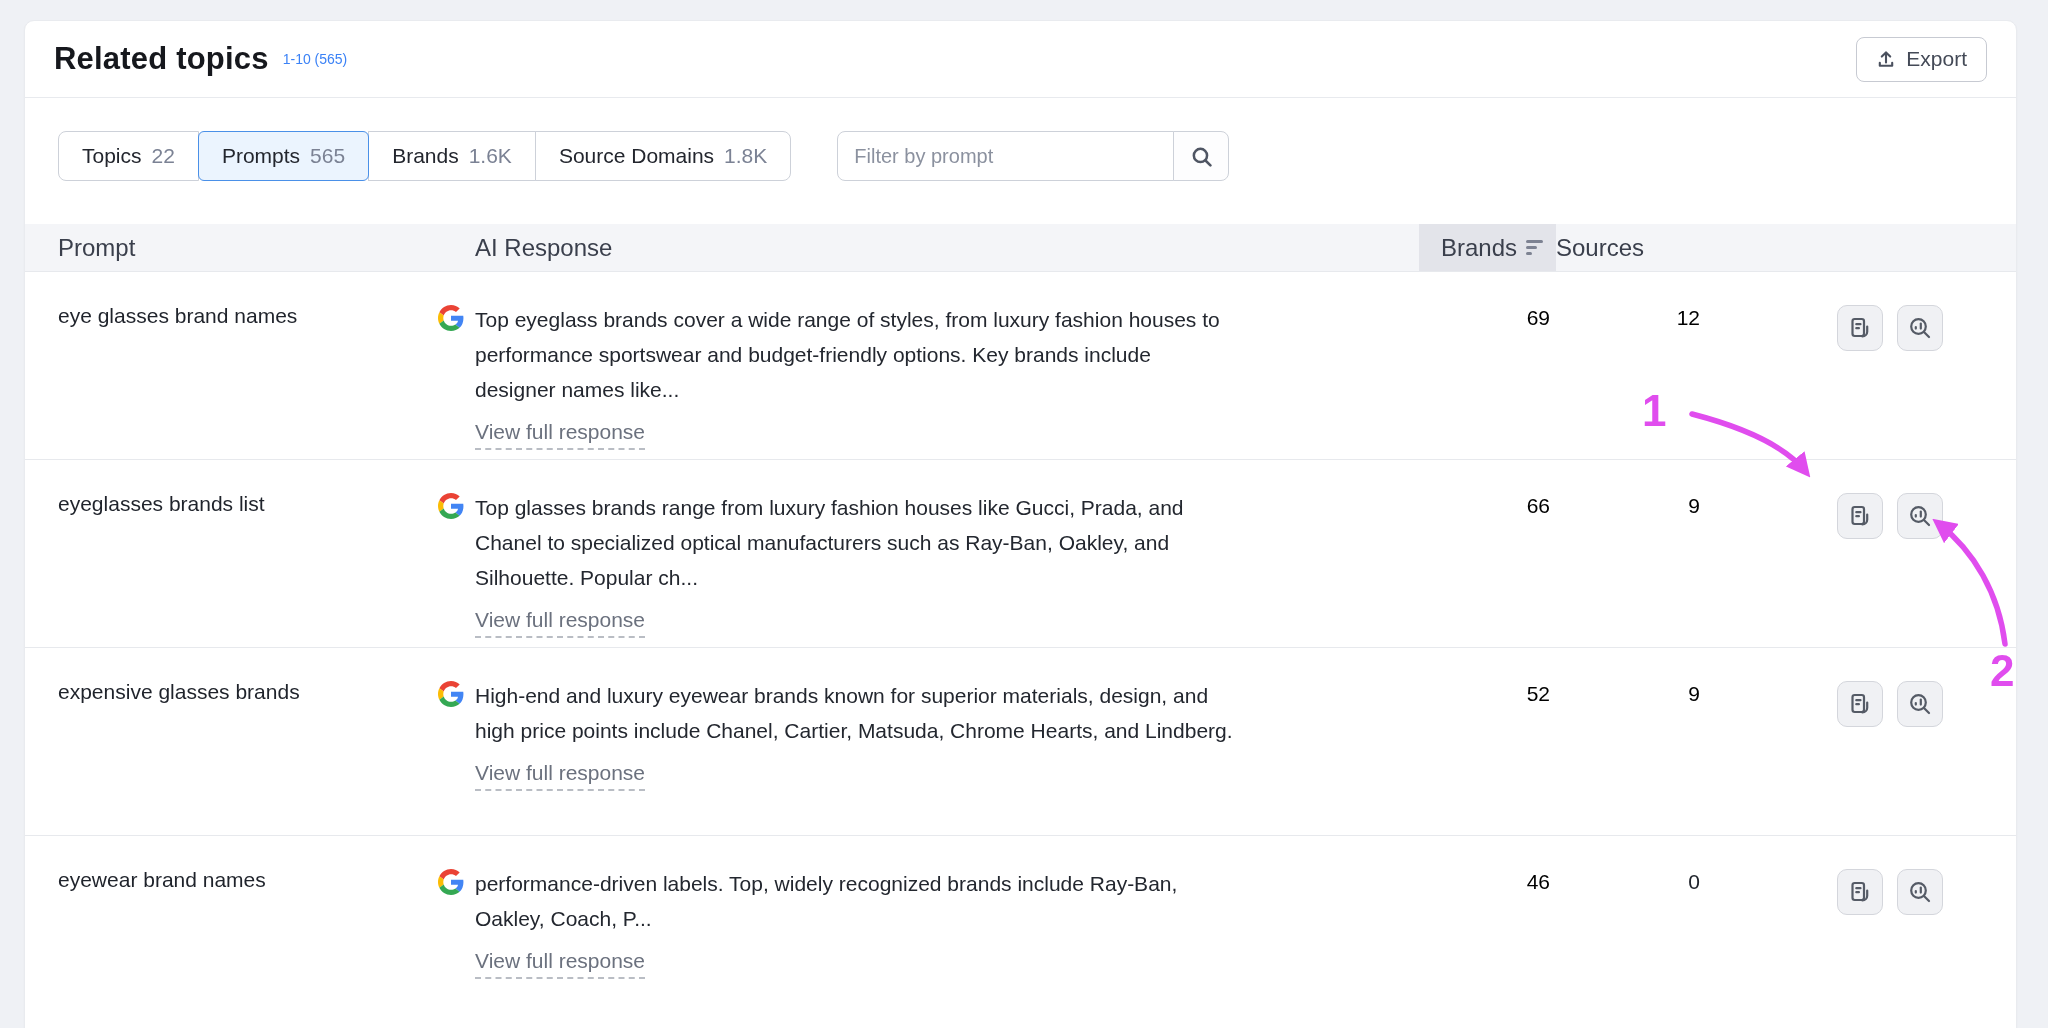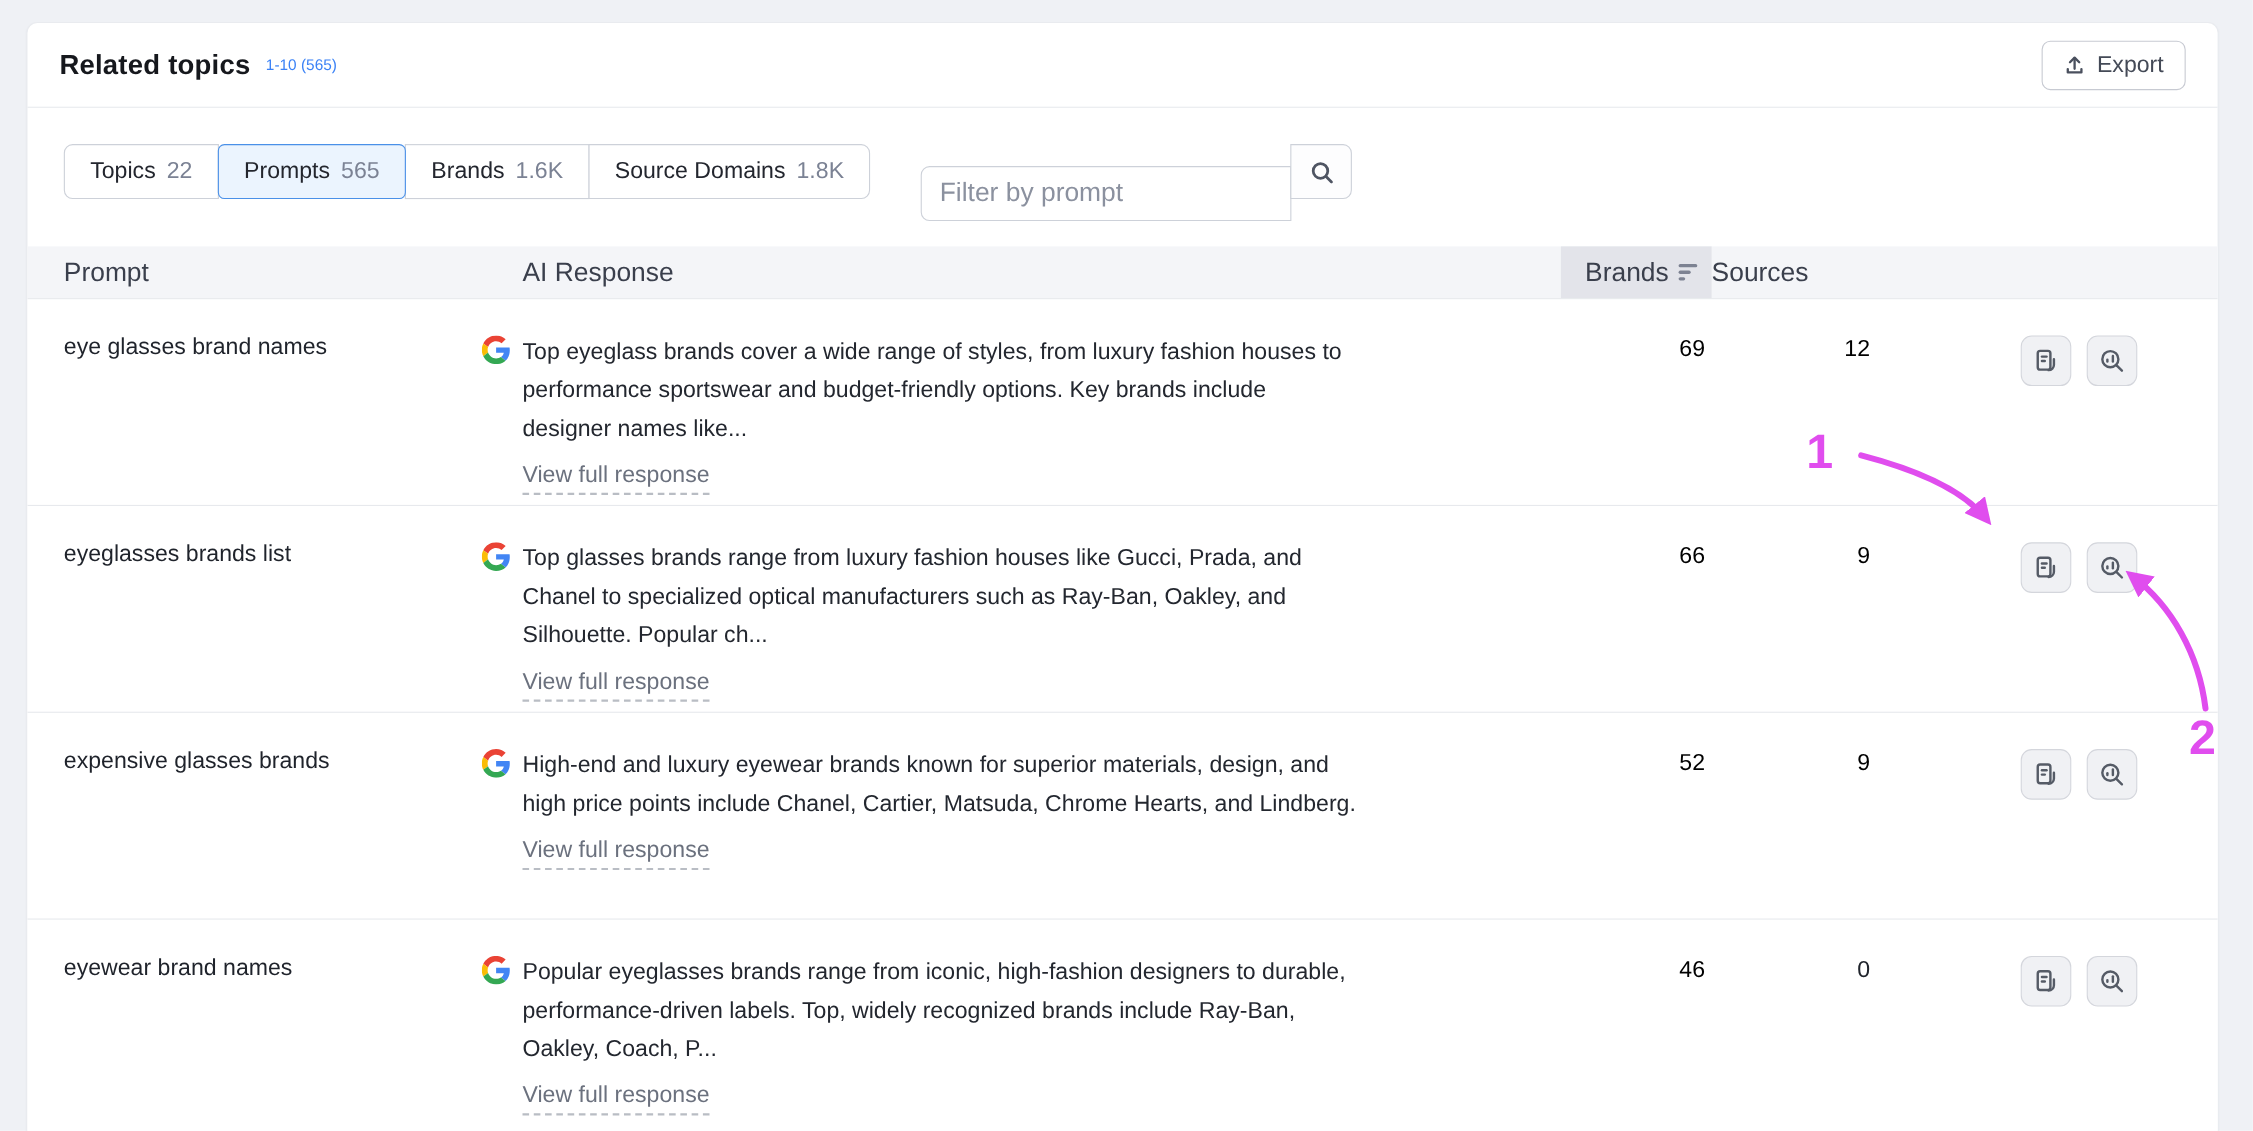--- a/index.html
+++ b/index.html
@@ -13,21 +13,21 @@
   .card {
     position:absolute; left:24px; top:20px; width:1993px; height:1100px;
     background:#ffffff; border:1px solid #e9ebef; border-radius:10px;
     box-shadow:0 1px 2px rgba(20,24,40,.04);
   }
   
   .card-header {
     height:77px; display:flex; align-items:center; padding:0 29px;
     border-bottom:1px solid #e8eaee;
   }
-  .title { font-size:25px; font-weight:bold; color:#16181d; letter-spacing:.2px; }
+  .title { font-size:31px; font-weight:bold; color:#16181d; letter-spacing:.2px; }
   .range { font-size:14px; color:#3b82f6; margin-left:14px; }
   .export-btn {
     margin-left:auto; display:flex; align-items:center; gap:10px;
     height:45px; padding:0 19px; background:#fff;
     border:1px solid #c7cad2; border-radius:8px;
     font-size:21px; color:#444a57; font-family:inherit; cursor:pointer;
   }
   
   .toolbar { display:flex; align-items:flex-start; margin-top:33px; padding:0 33px; height:50px; }
   .tabs { display:flex; }
@@ -38,21 +38,21 @@
   }
   .tab:first-child { border-radius:8px 0 0 8px; margin-left:0; }
   .tab:last-child { border-radius:0 8px 8px 0; }
   .tab .count { color:#7b8294; }
   .tab.active {
     border:1px solid #4a90e8; background:#ebf4fe; border-radius:6px; z-index:2;
   }
   .filter-group { display:flex; margin-left:46px; }
   .filter-input {
     width:337px; height:50px; border:1px solid #cdd1d9; border-radius:8px 0 0 8px;
-    padding:0 16px; font-size:24px; font-family:inherit; color:#23262e; outline:none;margin-top:20px;
+    padding:0 16px; font-size:20px; font-family:inherit; color:#23262e; outline:none;
   }
   .filter-input::placeholder { color:#8b919f; }
   .search-btn {
     width:56px; height:50px; margin-left:-1px; background:#fdfdfe;
     border:1px solid #cdd1d9; border-radius:0 8px 8px 0;
     display:flex; align-items:center; justify-content:center; cursor:pointer; z-index:1;
   }
   
   .table { margin-top:43px; }
   .thead {
@@ -285,21 +285,20 @@
       </div>
     </div>
 
     <div class="tr">
       <div class="td prompt">eyewear brand names</div>
       <div class="td response">
         <svg class="g-icon" viewBox="0 0 48 48">
             <use href="#google-g"></use>
           </svg>
         <div>
-          <div class="resp-line">Popular eyeglasses brands range from iconic, high-fashion designers to durable,</div>
           <div class="resp-line">performance-driven labels. Top, widely recognized brands include Ray-Ban,</div>
           <div class="resp-line">Oakley, Coach, P...</div>
           <a class="vfr">View full response</a>
         </div>
       </div>
       <div class="td brands"><a class="num-link">46</a></div>
       <div class="td sources"><span class="num-plain">0</span></div>
       <div class="td actions">
         <button class="icon-btn">
           <svg width="24" height="24" viewBox="0 0 24 24">

